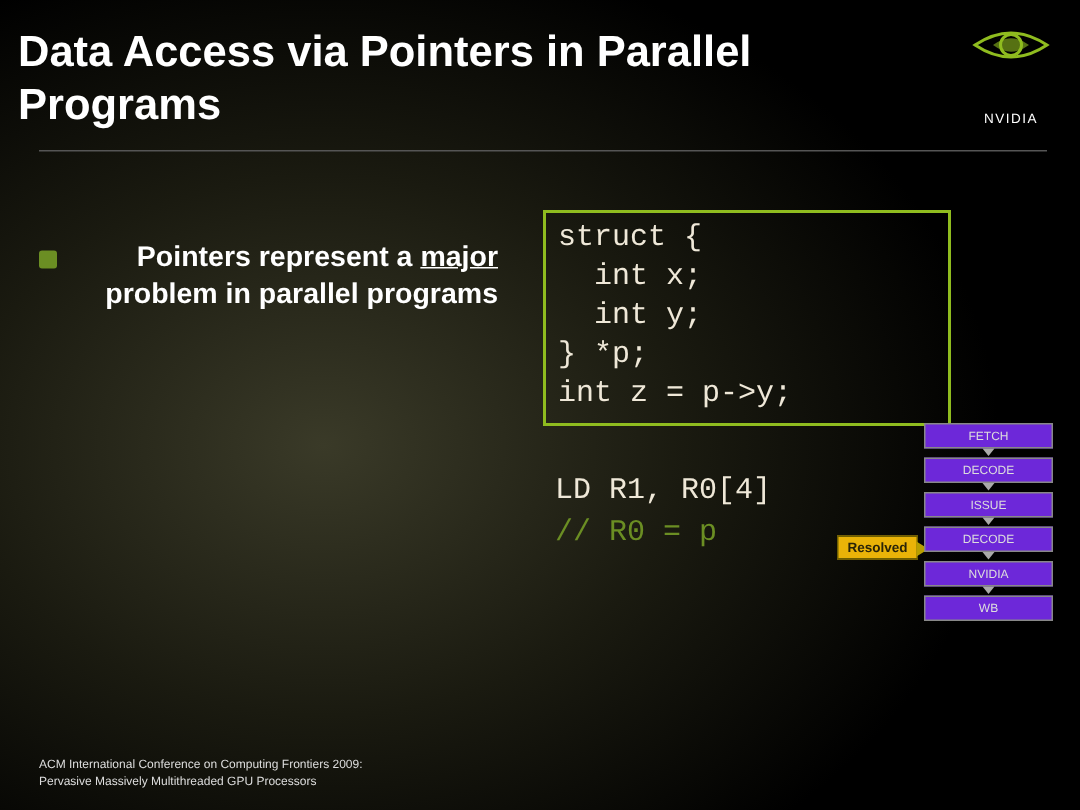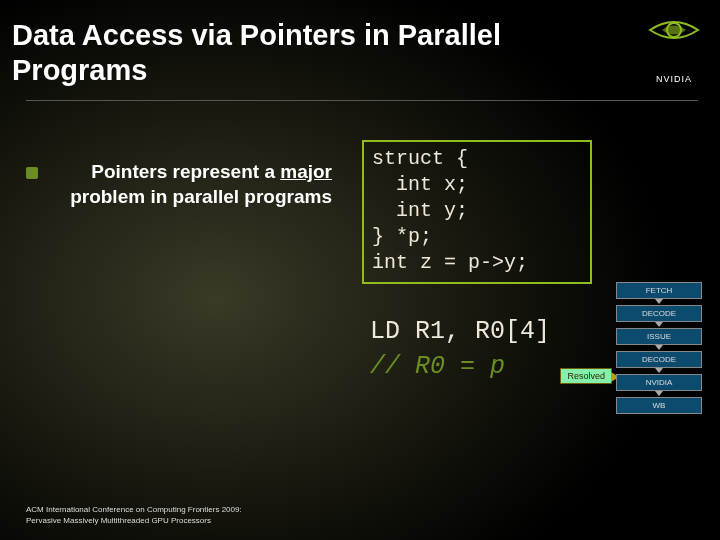--- a/index.html
+++ b/index.html
@@ -69,48 +69,48 @@
     width: 12px;
     height: 12px;
     background: #6b8e23;
     border-radius: 2px;
   }
   .under { text-decoration: underline; }
   .codebox {
     position: absolute;
     top: 140px;
     left: 362px;
-    width: 230px;
+    width: 272px;
     border: 2px solid #8fbc1f;
     padding: 4px 8px 6px;
     font-family: "Courier New", monospace;
     font-size: 20px;
     line-height: 1.3;
     color: #efe8d8;
   }
   .codeline { white-space: pre; }
   .asm {
     position: absolute;
     top: 314px;
     left: 370px;
     font-family: "Courier New", monospace;
-    font-size: 25px;
+    font-size: 20px;
     line-height: 1.4;
     color: #efe8d8;
   }
-  .comment { color: #6b8e23; font-style: italic; }
+  .comment { color: #6b8e23; }
   .pipeline {
     position: absolute;
     top: 282px;
     right: 18px;
     width: 86px;
   }
   .stage {
     border: 1px solid #888;
-    background: #0c4a6e;
+    background: #6d28d9;
     font-size: 8px;
     text-align: center;
     padding: 3px 2px;
     margin-bottom: 6px;
     position: relative;
     color: #ddd;
   }
   .stage::after {
     content: "";
     position: absolute;
@@ -119,27 +119,26 @@
     transform: translateX(-50%);
     border-left: 4px solid transparent;
     border-right: 4px solid transparent;
     border-top: 5px solid #aaa;
   }
   .stage:last-child::after { display: none; }
   .resolved {
     position: absolute;
     top: 357px;
     right: 108px;
-    background: #86efac;
+    background: #eab308;
     color: #2a2408;
     font-size: 9px;
-    font-weight: normal;
+    font-weight: bold;
     padding: 2px 6px;
     border: 1px solid #6d5e00;
-    margin-top: 11px;
   }
   .resolved::after {
     content: "";
     position: absolute;
     right: -8px;
     top: 3px;
     border-top: 5px solid transparent;
     border-bottom: 5px solid transparent;
     border-left: 8px solid #b89f00;
   }

